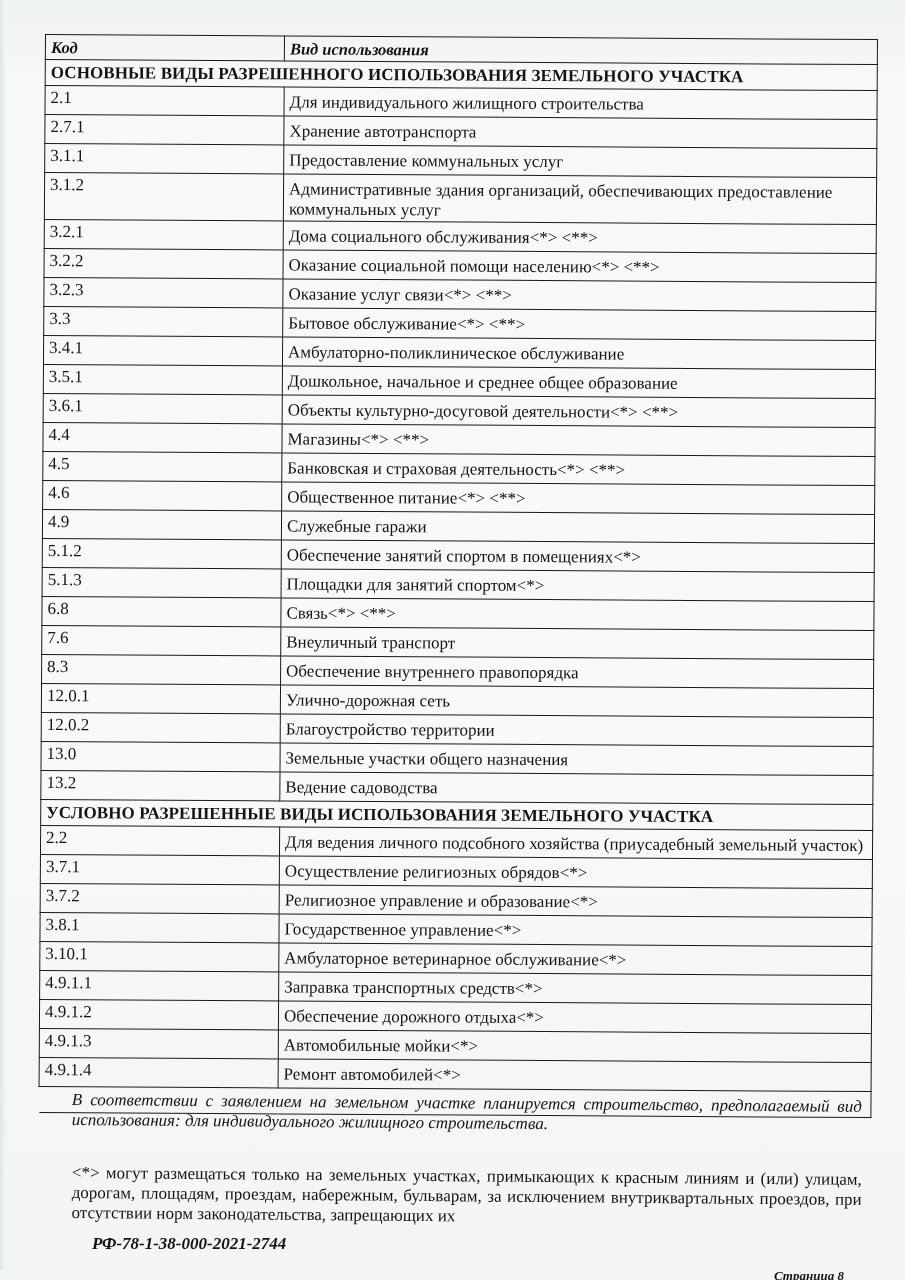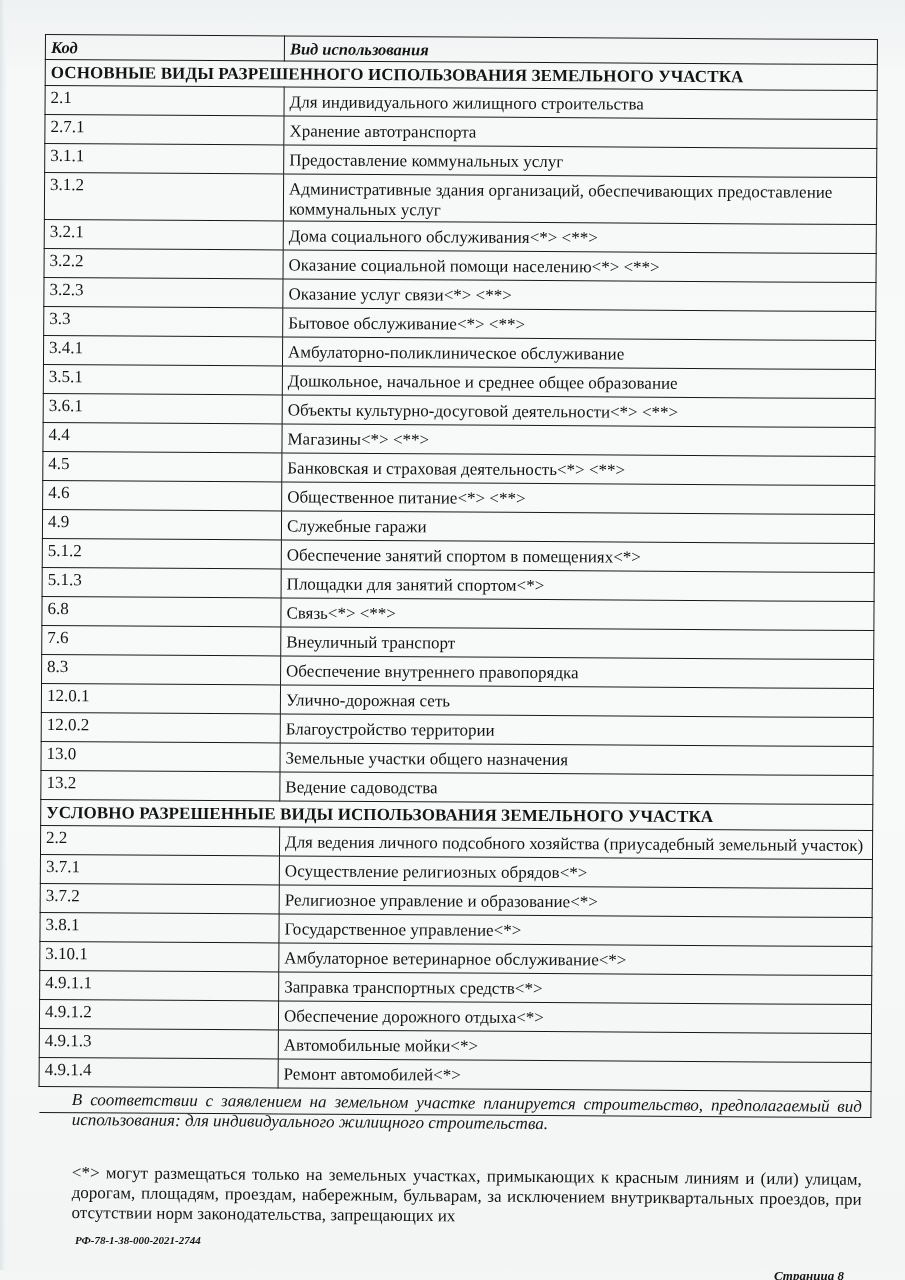--- a/index.html
+++ b/index.html
@@ -49,22 +49,22 @@
     text-align:justify; text-align-last:left;
     transform:rotate(0.5deg); transform-origin:left top;
   }
   .footnote {
     position:absolute; left:72px; top:1163px; width:790px;
     font-size:17px; line-height:20px;
     text-align:justify;
     transform:rotate(0.5deg); transform-origin:left top;
   }
   .docnum {
-    position:absolute; left:75px; top:1234px;
-    font-style:italic; font-weight:bold; font-size:11px;
+    position:absolute; left:92px; top:1234px;
+    font-style:italic; font-weight:bold; font-size:17px;
   }
   .pagenum {
     position:absolute; left:774px; top:1268px;
     font-style:italic; font-weight:bold; font-size:13px;
     white-space:nowrap;
   }
 </style>
 </head>
 <body>
 

